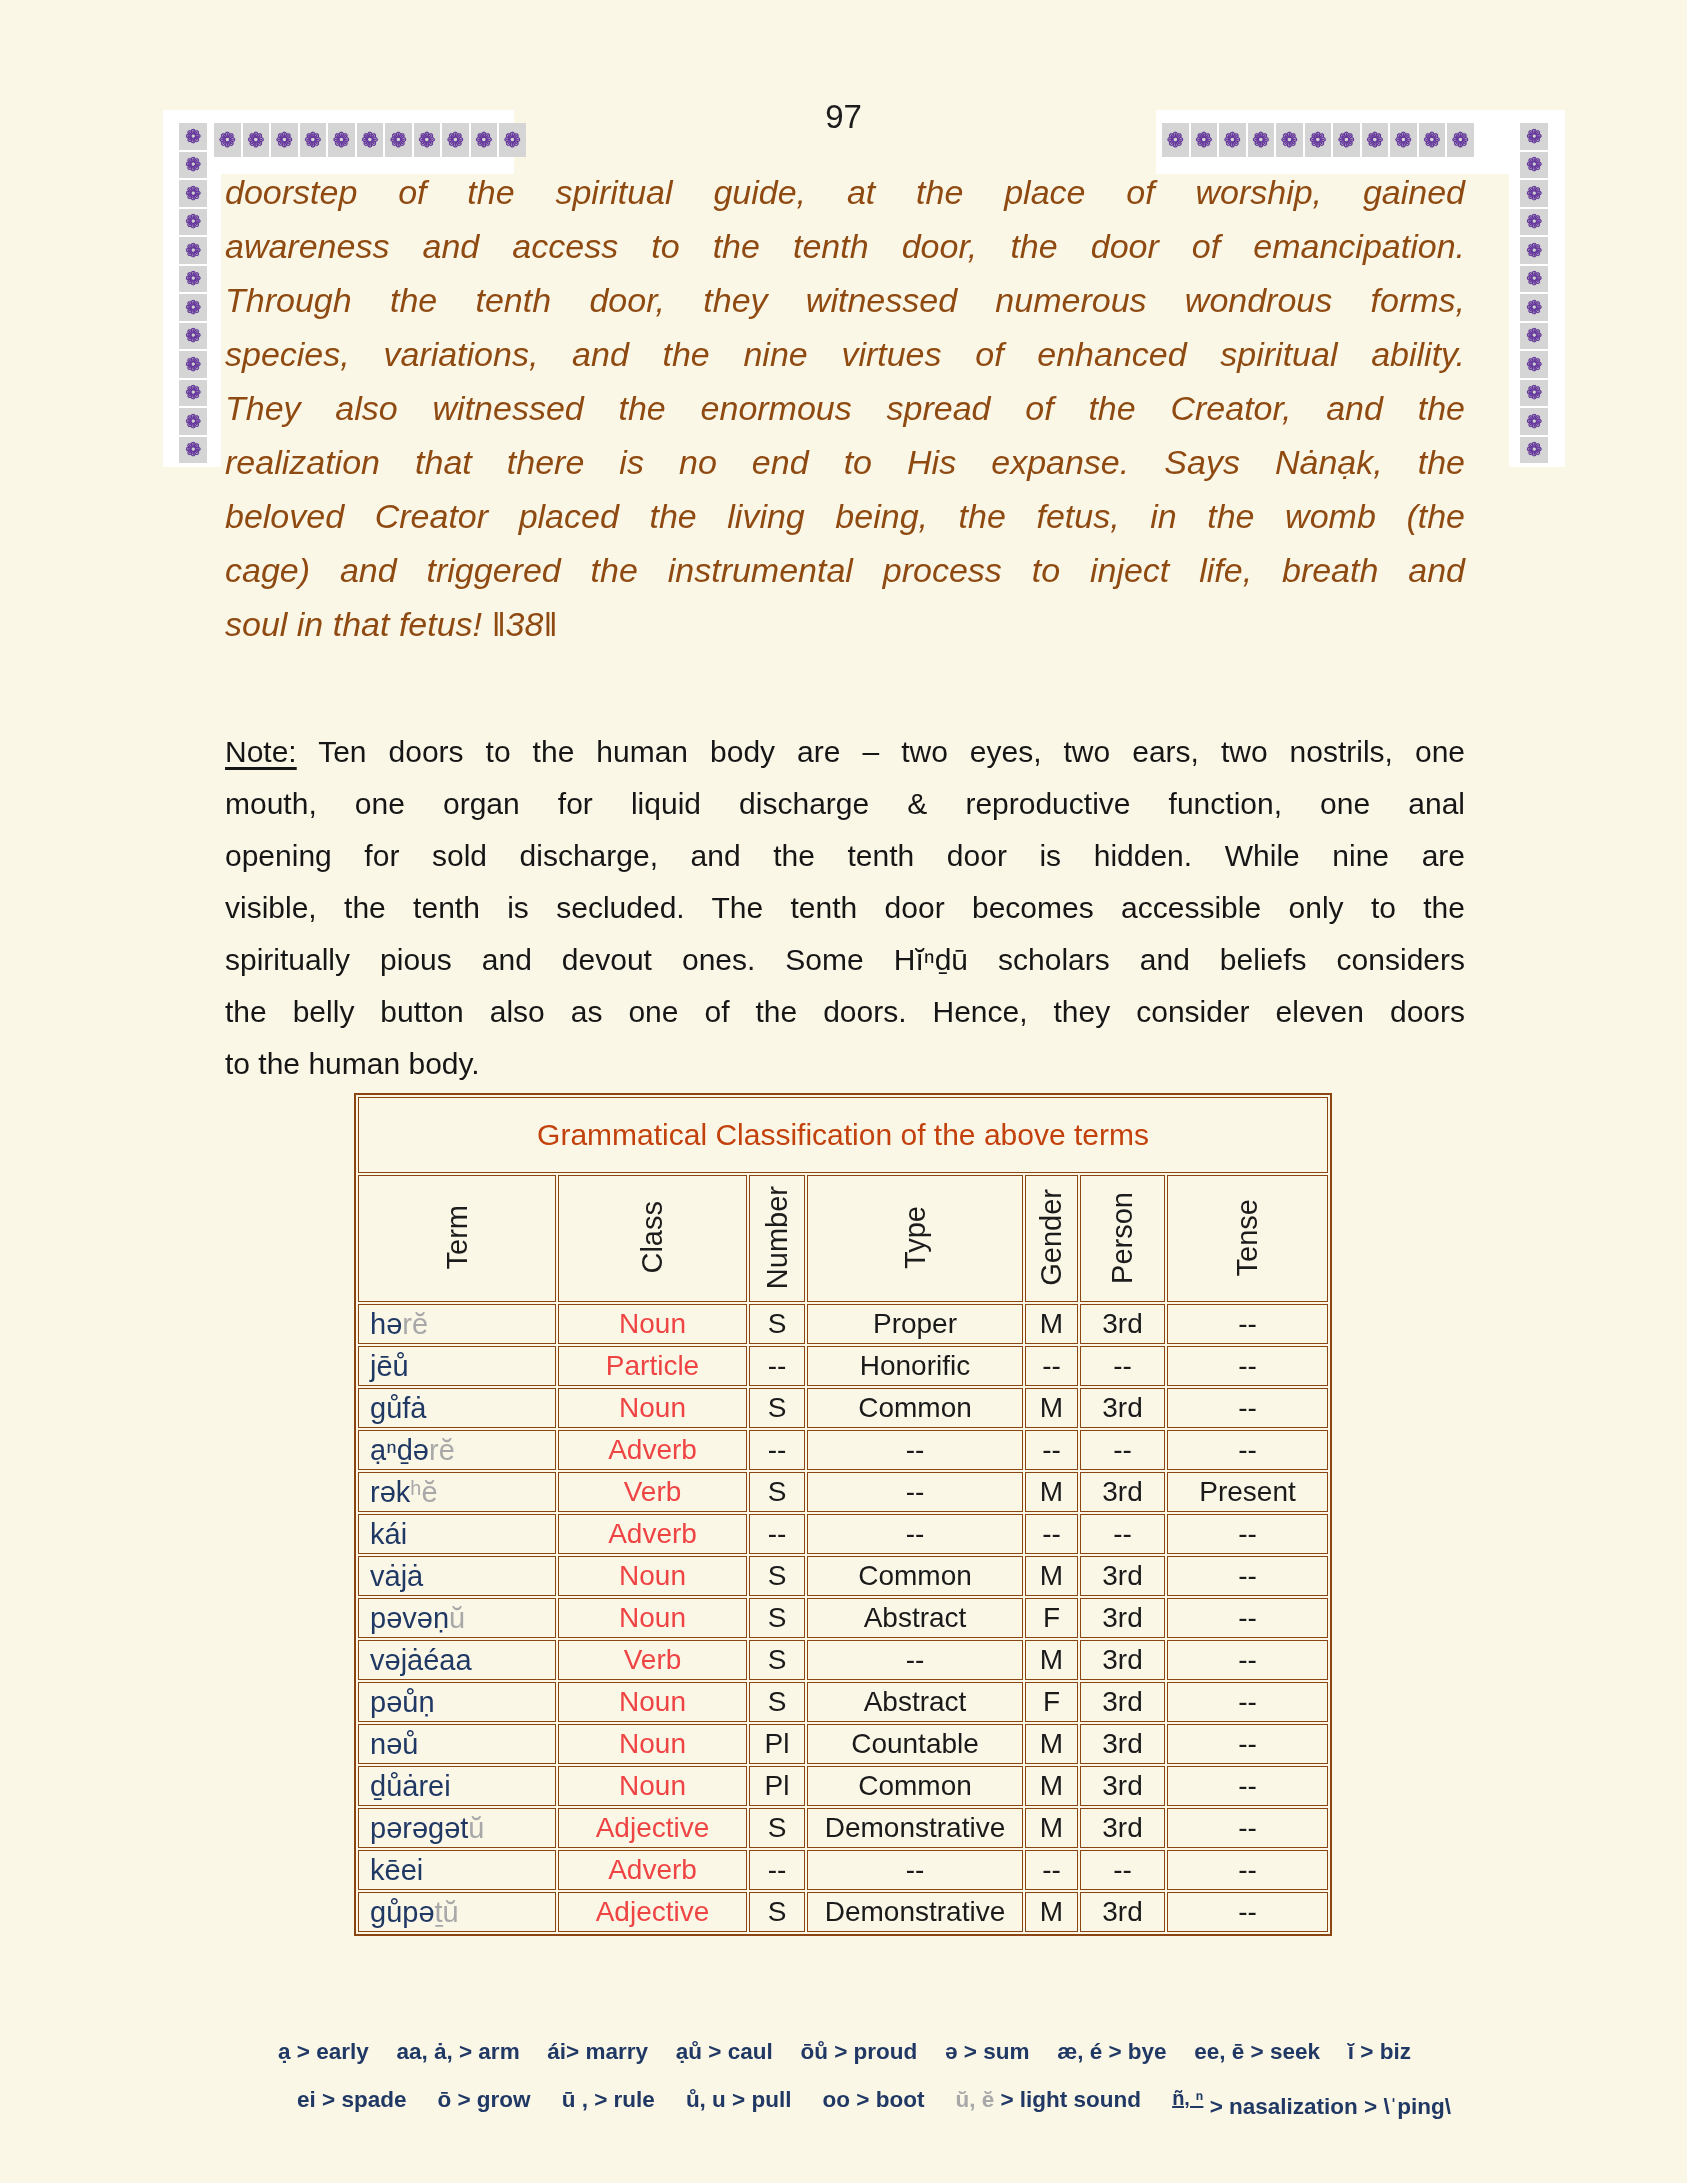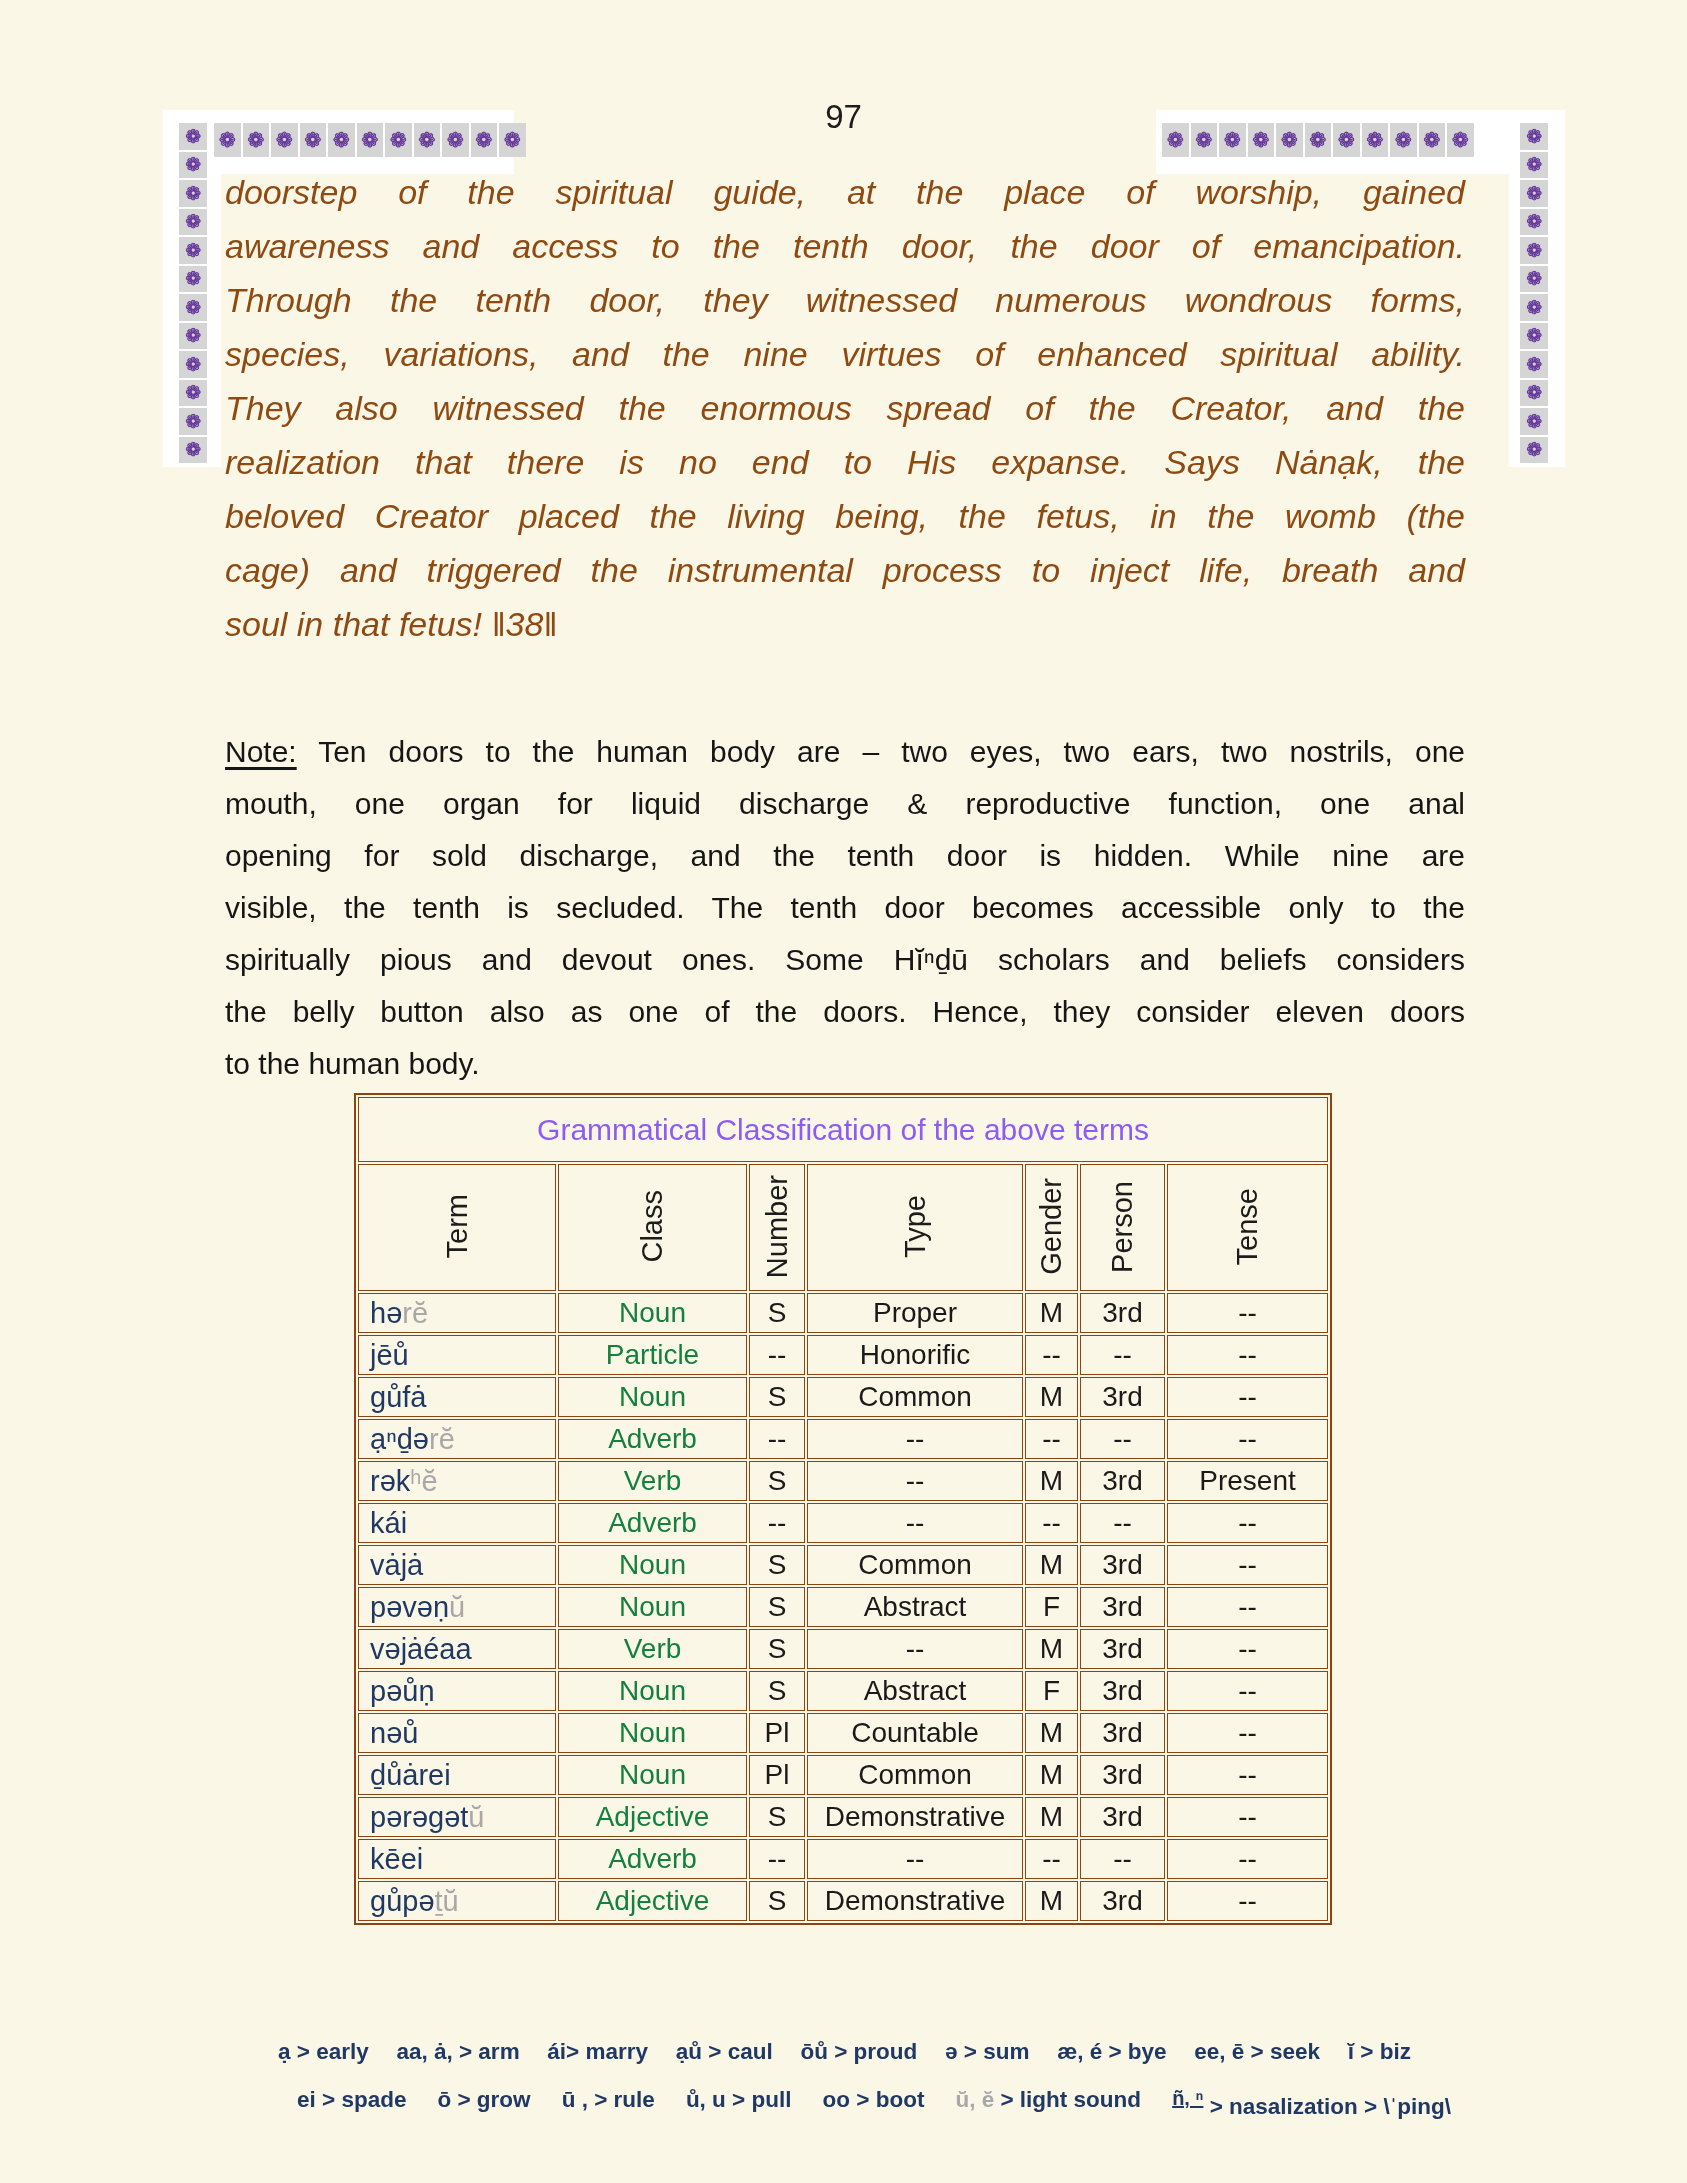--- a/index.html
+++ b/index.html
@@ -47,28 +47,28 @@
     font-size:30px; line-height:52px; color:#161616;
   }
   .note-label { text-decoration:underline; text-underline-offset:4.6px; }
   
   .gtable {
     position:absolute; left:354px; top:1093px; width:978px;
     border-collapse:separate; border-spacing:2px;
     border:2px solid #8B4513; table-layout:fixed;
   }
   .gtable td, .gtable th { border:1.3px solid #8B4513; box-sizing:border-box; background:transparent; }
-  .ttitle { height:65px; text-align:center; font-size:30px; font-weight:400; color:#8b5cf6; }
+  .ttitle { height:76px; text-align:center; font-size:30px; font-weight:400; color:#c2410c; }
   .vh { height:127px; text-align:center; vertical-align:middle; font-weight:400; }
   .vert {
     display:inline-block; writing-mode:vertical-rl; transform:rotate(180deg);
     font-size:29px; color:#1c1c1c; white-space:nowrap;
   }
   .gtable td.term { height:40px; text-align:left; padding-left:11px; font-size:29px; color:#203864; }
-  .gtable td.cls  { text-align:center; font-size:28px; color:#15803d; }
+  .gtable td.cls  { text-align:center; font-size:28px; color:#ef4444; }
   .gtable td.c    { text-align:center; font-size:28px; color:#1a1a1a; }
   .graych { color:#A8A8A8; }
   
   .fline {
     position:absolute; display:flex; justify-content:space-between;
     color:#203864; font-size:22.5px; font-weight:600; white-space:nowrap;
   }
   #fline1 { left:278px; top:2039px; width:1133px;align-items:center; }
   #fline2 { left:297px; top:2087px; width:1154px; }
   .fitem .sup { font-size:20px; vertical-align:super;text-decoration:underline; }

